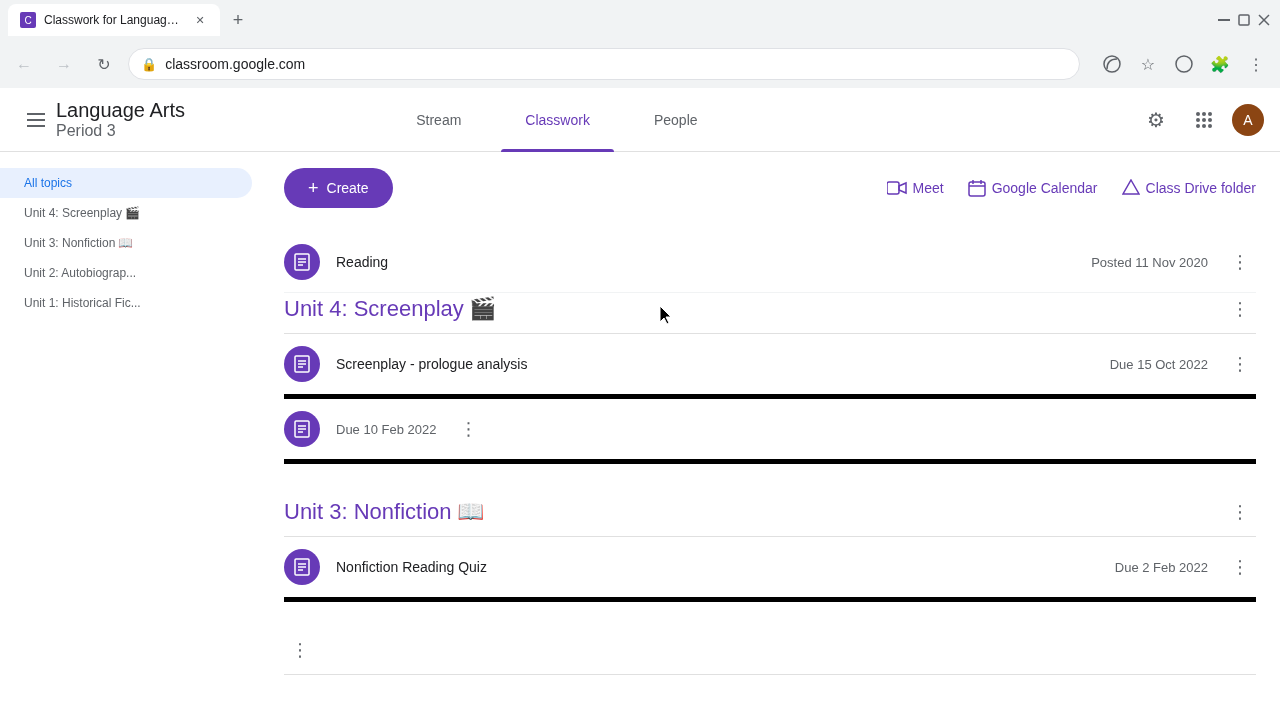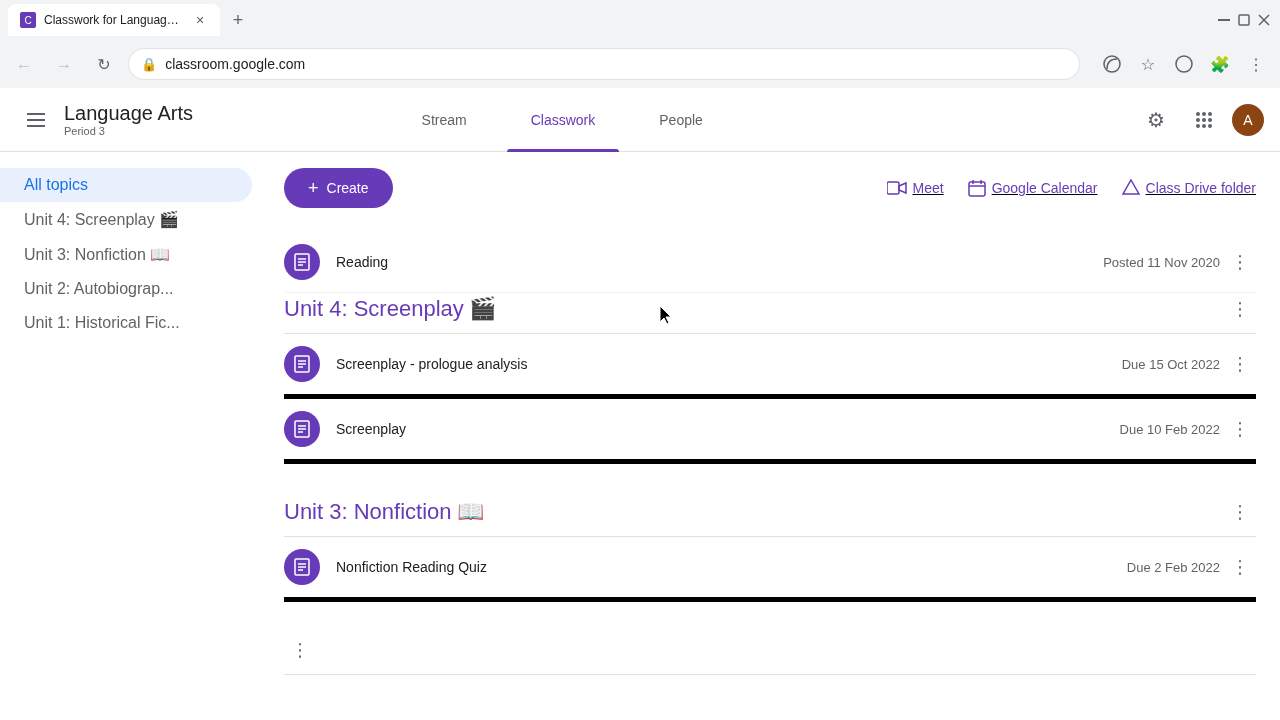--- a/index.html
+++ b/index.html
@@ -21,58 +21,58 @@
     .lock-icon { color: #5f6368; font-size: 13px; }
     .browser-actions { display: flex; align-items: center; gap: 4px; margin-left: 8px; }
     .browser-action-btn { width: 32px; height: 32px; border-radius: 50%; display: flex; align-items: center; justify-content: center; cursor: pointer; color: #5f6368; font-size: 16px; }
 
     
     .app { display: flex; flex-direction: column; height: 632px; }
 
     
     .top-nav { height: 64px; display: flex; align-items: center; padding: 0 16px; border-bottom: 1px solid #e0e0e0; position: relative; }
     .hamburger { width: 40px; height: 40px; border-radius: 50%; display: flex; align-items: center; justify-content: center; cursor: pointer; color: #5f6368; font-size: 18px; }
-    .app-title { margin-left: 8px; }
+    .app-title { }
     .app-title-main { font-size: 20px; color: #202124; font-weight: 400; }
-    .app-title-sub { font-size: 11px; color: #5f6368; }
+    .app-title-sub { font-size: 16px; color: #5f6368; }
     .nav-tabs { display: flex; align-items: center; margin: 0 auto; gap: 16px; }
     .nav-tab { padding: 0 24px; height: 64px; display: flex; align-items: center; cursor: pointer; font-size: 14px; color: #5f6368; font-weight: 500; position: relative; text-decoration: none; }
     .nav-tab.active { color: #673ab7; }
     .nav-tab.active::after { content: ''; position: absolute; bottom: 0; left: 0; right: 0; height: 3px; background: #673ab7; border-radius: 3px 3px 0 0; }
     .nav-right { display: flex; align-items: center; gap: 8px; margin-left: auto; }
     .icon-btn { width: 40px; height: 40px; border-radius: 50%; display: flex; align-items: center; justify-content: center; cursor: pointer; color: #5f6368; font-size: 20px; }
     .avatar { width: 32px; height: 32px; border-radius: 50%; background: #8b4513; display: flex; align-items: center; justify-content: center; color: white; font-size: 14px; }
 
     
     .content-area { display: flex; flex: 1; overflow: hidden; }
 
     
     .sidebar { width: 260px; padding: 16px 0; overflow-y: auto; }
-    .sidebar-item { padding: 8px 24px; cursor: pointer; font-size: 16px; color: #5f6368; border-radius: 0 24px 24px 0; margin-right: 8px; }
+    .sidebar-item { padding: 8px 24px; cursor: pointer; font-size: 12px; color: #5f6368; border-radius: 0 24px 24px 0; margin-right: 8px; }
     .sidebar-item.active { color: #1a73e8; background: #e8f0fe; font-weight: 500; }
 
     
     .main-content { flex: 1; overflow-y: auto; padding: 16px 24px; }
 
     
     .toolbar { display: flex; align-items: center; justify-content: space-between; margin-bottom: 24px; }
     .create-btn { background: #673ab7; color: white; border: none; border-radius: 24px; padding: 0 24px; height: 40px; font-size: 14px; font-weight: 500; cursor: pointer; display: flex; align-items: center; gap: 8px; }
-    .toolbar-actions { display: flex; align-items: center; gap: 24px; text-decoration: underline; }
+    .toolbar-actions { display: flex; align-items: center; gap: 24px; }
     .toolbar-action { display: flex; align-items: center; gap: 6px; color: #673ab7; cursor: pointer; font-size: 14px; font-weight: 500; }
 
     
     .section { margin-bottom: 32px; }
     .section-header { display: flex; align-items: center; justify-content: space-between; border-bottom: 1px solid #e0e0e0; padding-bottom: 8px; margin-bottom: 0; }
     .section-title { font-size: 22px; color: #673ab7; font-weight: 400; }
 
     
     .assignment-item { display: flex; align-items: center; padding: 12px 0; border-bottom: 5px solid #000000; }
     .assignment-icon { width: 36px; height: 36px; border-radius: 50%; background: #673ab7; display: flex; align-items: center; justify-content: center; color: white; font-size: 16px; margin-right: 16px; flex-shrink: 0; }
     .assignment-name { flex: 1; font-size: 14px; color: #202124; cursor: pointer; }
-    .assignment-due { font-size: 13px; color: #5f6368; margin-right: 4px; }
+    .assignment-due { font-size: 13px; color: #5f6368; margin-right: 16px; }
     .more-btn { width: 32px; height: 32px; border-radius: 50%; display: flex; align-items: center; justify-content: center; cursor: pointer; color: #5f6368; font-size: 18px; }
 
     
     .syllabus-item { display: flex; align-items: center; padding: 12px 0; border-bottom: 1px solid #f1f3f4; }
     .syllabus-icon { width: 36px; height: 36px; border-radius: 50%; background: #673ab7; display: flex; align-items: center; justify-content: center; color: white; font-size: 16px; margin-right: 16px; flex-shrink: 0; }
   </style>
 </head>
 <body>
 
 <div class="browser-chrome">
@@ -239,21 +239,20 @@
         </div>
         <div class="assignment-item">
           <div class="assignment-icon">
             <svg width="18" height="18" viewBox="0 0 18 18" fill="white">
                 <rect x="2" y="1" width="14" height="16" rx="1" fill="none" stroke="white" stroke-width="1.5"></rect>
                 <line x1="5" y1="6" x2="13" y2="6" stroke="white" stroke-width="1.5"></line>
                 <line x1="5" y1="9" x2="13" y2="9" stroke="white" stroke-width="1.5"></line>
                 <line x1="5" y1="12" x2="10" y2="12" stroke="white" stroke-width="1.5"></line>
               </svg>
           </div>
-          <span class="assignment-name">Screenplay</span>
           <span class="assignment-due">Due 10 Feb 2022</span>
           <div class="more-btn">⋮</div>
         </div>
       </div>
 
       <div class="section">
         <div class="section-header">
           <span class="section-title">Unit 3: Nonfiction 📖</span>
           <div class="more-btn">⋮</div>
         </div>

